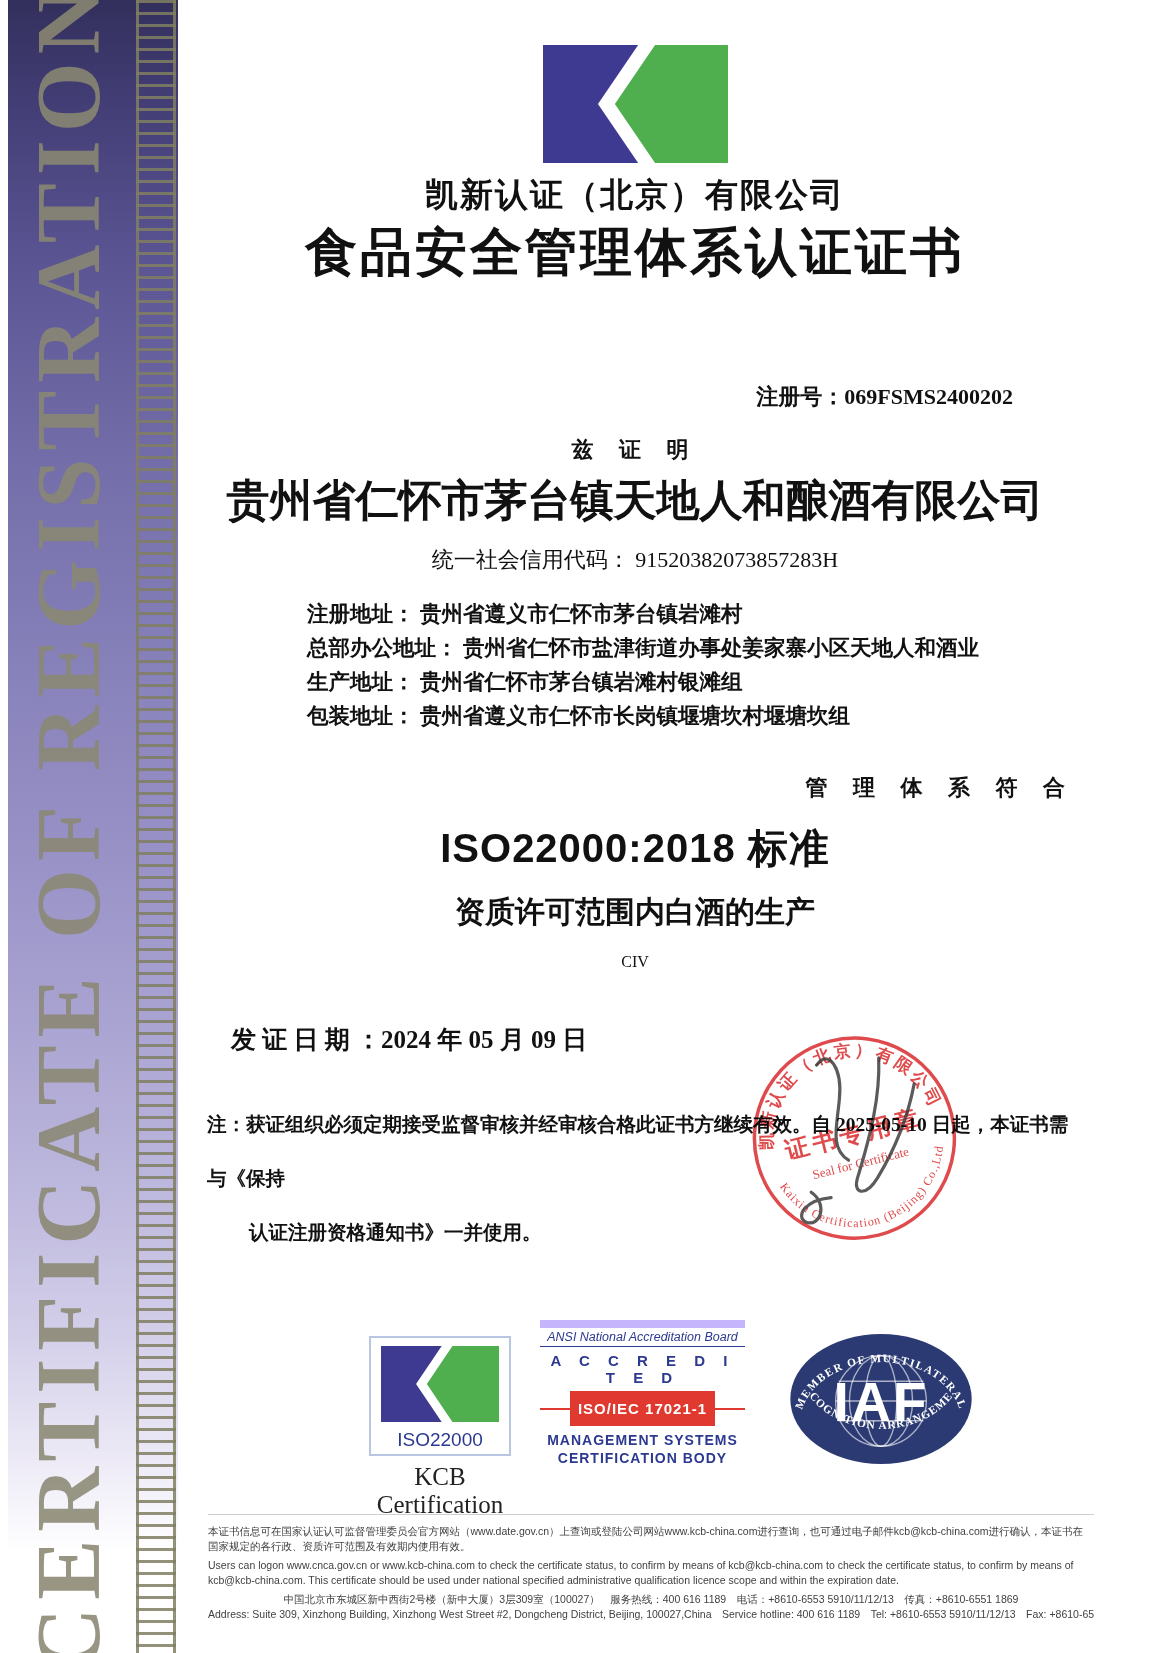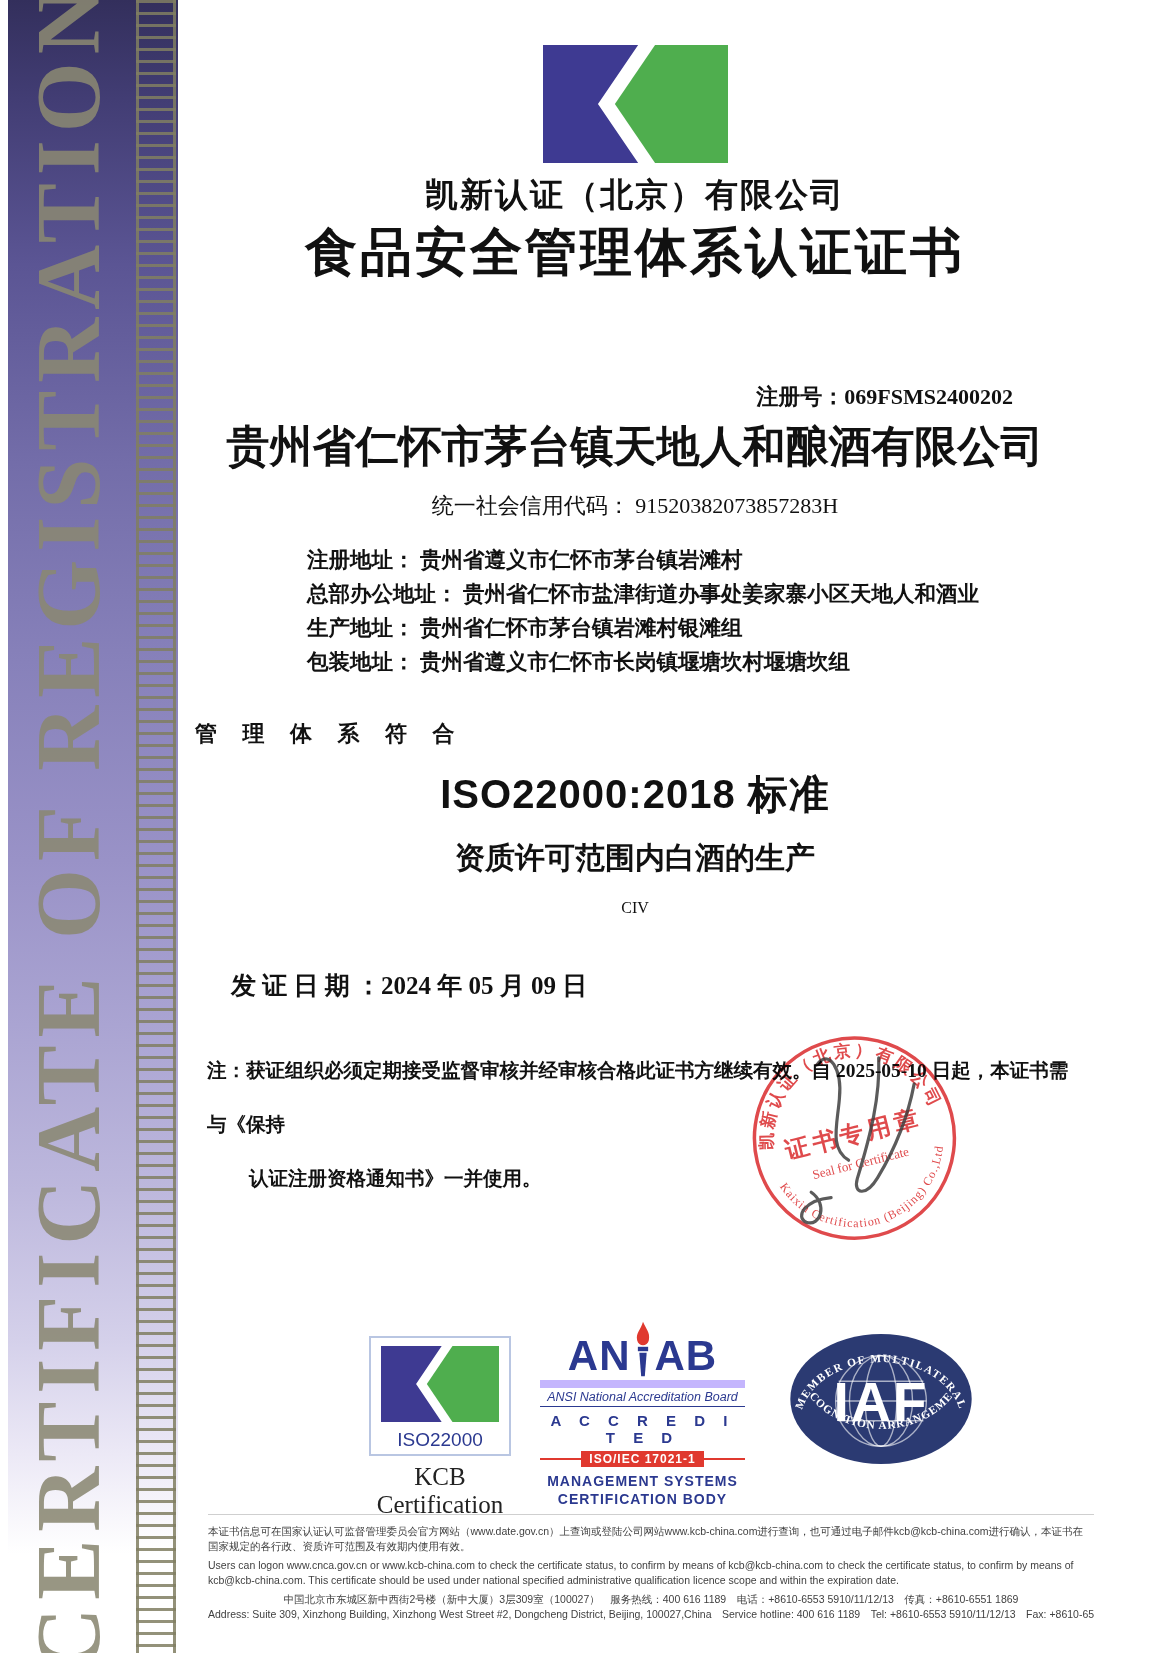--- a/index.html
+++ b/index.html
@@ -21,21 +21,21 @@
   
   .content{position:absolute;left:195px;top:0;width:880px;}
   .logo-top{display:block;margin:45px auto 0;}
   .issuer{margin-top:12px;text-align:center;font-size:33px;font-weight:bold;letter-spacing:2px;line-height:40px;}
   .title{margin-top:8px;text-align:center;font-size:52px;font-weight:bold;letter-spacing:3px;line-height:60px;}
   .reg-line{margin-top:100px;text-align:right;padding-right:62px;font-size:22px;font-weight:bold;line-height:28px;}
   .certify-heading{margin-top:24px;text-align:center;font-size:22px;letter-spacing:10px;line-height:30px;font-weight:600;}
   .company{margin-top:10px;text-align:center;font-size:43px;font-weight:bold;line-height:52px;}
   .credit{margin-top:18px;text-align:center;font-size:22px;line-height:30px;}
   .addresses{margin:22px 0 0 112px;font-size:21.5px;font-weight:bold;line-height:34px;}
-  .mid-heading{margin-top:40px;text-align:left;font-size:22px;letter-spacing:10px;line-height:30px;font-weight:600;}
+  .mid-heading{margin-top:40px;text-align:right;font-size:22px;letter-spacing:10px;line-height:30px;font-weight:600;}
   .standard{margin-top:22px;text-align:center;font-size:40px;font-weight:800;line-height:47px;
             font-family:"Liberation Sans",sans-serif;letter-spacing:1px;}
   .scope-heading{margin-top:26px;text-align:center;font-size:22px;letter-spacing:10px;line-height:30px;font-weight:600;}
   .scope{margin-top:20px;text-align:center;font-size:30px;font-weight:bold;line-height:40px;}
   .civ{margin-top:16px;text-align:center;font-size:16px;line-height:28px;}
   .dates{margin:46px 0 0 36px;font-size:25px;font-weight:bold;line-height:36px;}
   .dates .row + .row{margin-top:14px;}
   .note{margin:40px 0 0 12px;font-size:19.5px;font-weight:600;line-height:54px;}
   .note .cont{padding-left:42px;}
 
@@ -52,22 +52,22 @@
   .anab{position:absolute;left:540px;top:1318px;width:205px;text-align:center;
         font-family:"Liberation Sans",sans-serif;color:#2b3990;}
   .anab .word{display:flex;justify-content:center;align-items:flex-end;}
   .anab .word span{font-size:42px;font-weight:800;letter-spacing:1px;line-height:44px;}
   .anab .torch{margin:0 1px -2px;}
   .anab .board{margin-top:2px;border-top:8px solid #c4b5fd;border-bottom:1px solid #2b3990;
         font-style:italic;font-size:12.5px;padding:2px 0;}
   .anab .accredited{margin-top:5px;font-size:15px;letter-spacing:7px;font-weight:600;}
   .anab .band{display:flex;align-items:center;margin-top:5px;}
   .anab .band .line{flex:1;height:2px;background:#e0392f;}
-  .anab .band .label{background:#e0392f;color:#fff;font-size:12px;font-weight:bold;
-        padding:1px 8px;letter-spacing:1px;}
+  .anab .band .label{background:#e0392f;color:#fff;font-size:15px;font-weight:bold;
+        padding:9px 8px;letter-spacing:1px;}
   .anab .body{margin-top:5px;font-size:14px;font-weight:bold;letter-spacing:1px;line-height:18px;}
 
   .iaf{position:absolute;left:786px;top:1330px;width:190px;}
 
   
   .footer{position:absolute;left:208px;top:1514px;width:886px;border-top:1px solid #cfcfcf;
       padding-top:9px;font-family:"Liberation Sans",sans-serif;font-size:10.5px;color:#3f3f3f;
       line-height:15px;overflow:hidden;}
   .footer div{white-space:nowrap;}
   .footer .gap{margin-top:4px;}
@@ -88,20 +88,21 @@
     <svg class="logo-top" width="185" height="118" viewBox="0 0 175 120" preserveAspectRatio="none">
       <polygon points="0,0 90,0 52,60 90,120 0,120" fill="#3e3a92"></polygon>
       <polygon points="106,0 175,0 175,120 106,120 68,60" fill="#4fae4e"></polygon>
     </svg>
 
     <div class="issuer">凯新认证（北京）有限公司</div>
     <div class="title">食品安全管理体系认证证书</div>
 
     <div class="reg-line"><span>注册号：</span><span>069FSMS2400202</span></div>
 
+    <div class="certify-heading">兹 证 明</div>
     <div class="company">贵州省仁怀市茅台镇天地人和酿酒有限公司</div>
     <div class="credit">统一社会信用代码： 91520382073857283H</div>
 
     <div class="addresses">
       <div>注册地址： 贵州省遵义市仁怀市茅台镇岩滩村</div>
       <div>总部办公地址： 贵州省仁怀市盐津街道办事处姜家寨小区天地人和酒业</div>
       <div>生产地址： 贵州省仁怀市茅台镇岩滩村银滩组</div>
       <div>包装地址： 贵州省遵义市仁怀市长岗镇堰塘坎村堰塘坎组</div>
     </div>
 
@@ -144,29 +145,20 @@
       <svg width="118" height="76" viewBox="0 0 175 120" preserveAspectRatio="none">
         <polygon points="0,0 90,0 52,60 90,120 0,120" fill="#3e3a92"></polygon>
         <polygon points="106,0 175,0 175,120 106,120 68,60" fill="#4fae4e"></polygon>
       </svg>
       <div class="iso">ISO22000</div>
     </div>
     <div class="name">KCB Certification</div>
   </div>
 
   <div class="anab">
-    <div class="word">
-      <span>AN</span>
-      <svg class="torch" width="22" height="62" viewBox="0 0 30 78">
-        <path d="M15,2 C19,12 25,16 23,27 C21,36 9,36 7,27 C5,17 12,13 15,2 Z" fill="#e0392f"></path>
-        <rect x="8" y="36" width="14" height="6" fill="#2b3990"></rect>
-        <path d="M10,44 L20,44 L17.5,76 L12.5,76 Z" fill="#2b3990"></path>
-      </svg>
-      <span>AB</span>
-    </div>
     <div class="board">ANSI National Accreditation Board</div>
     <div class="accredited">A C C R E D I T E D</div>
     <div class="band">
       <div class="line"></div>
       <div class="label">ISO/IEC 17021-1</div>
       <div class="line"></div>
     </div>
     <div class="body">
       <div>MANAGEMENT SYSTEMS</div>
       <div>CERTIFICATION BODY</div>

